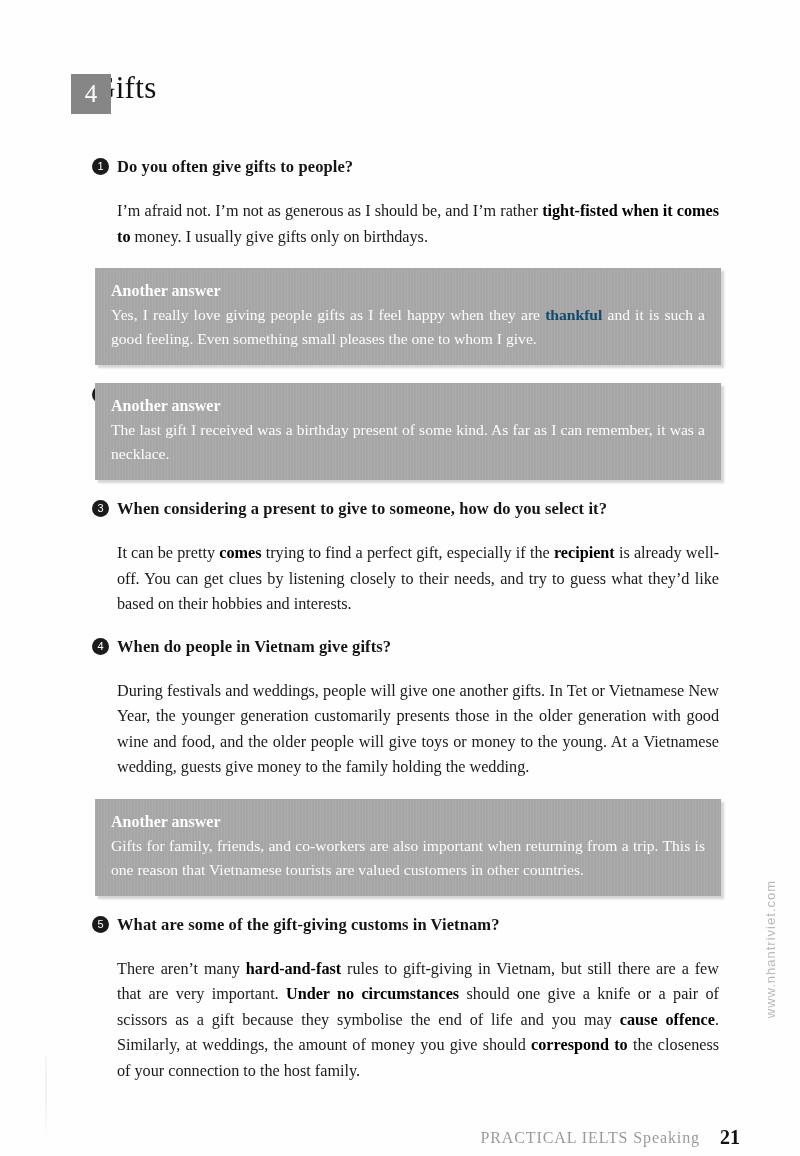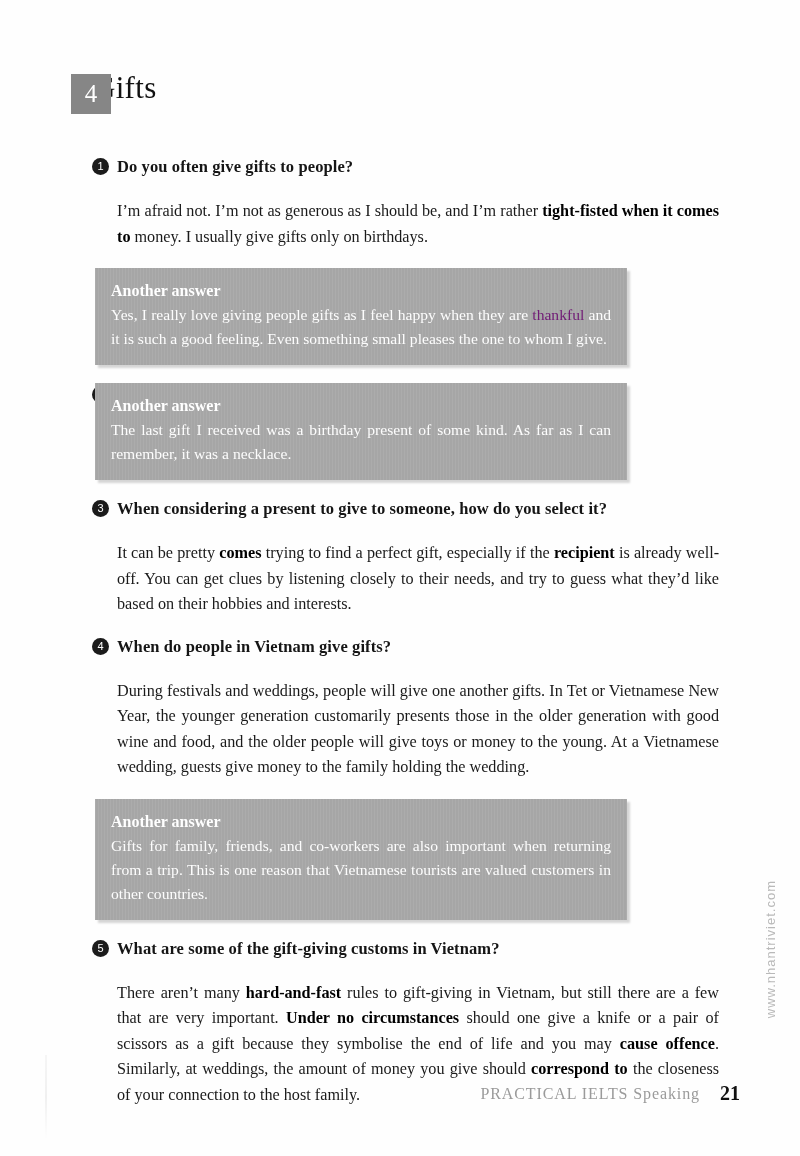--- a/index.html
+++ b/index.html
@@ -103,21 +103,21 @@
     text-align: justify;
     color: #1a1a1a;
   }
   .answer b { font-weight: bold; color: #000; }
 
   
   .another-box {
     position: relative;
     margin-top: 18px;
     margin-left: 2px;
-    width: 532px;
+    width: 626px;
     background: #a9a9a9;
     box-shadow: 3px 3px 2px rgba(0,0,0,0.16);
     padding: 12px 16px 14px 16px;
     box-sizing: border-box;
     color: #ffffff;
   }
   .another-box::after {
     
     content: "";
     position: absolute;
@@ -136,42 +136,42 @@
     z-index: 1;
   }
   .another-text {
     font-size: 15.6px;
     line-height: 24px;
     color: #fdfdfd;
     text-align: justify;
     position: relative;
     z-index: 1;
   }
-  .another-text b { font-weight: normal; color: #701a75; }
+  .another-text b { font-weight: bold; color: #0c4a6e; }
 
   
   .watermark {
     position: absolute;
     right: 22px;
     top: 880px;
     font-family: "Liberation Sans", sans-serif;
     font-size: 13px;
     letter-spacing: 1px;
     color: #b9b9b9;
     writing-mode: vertical-rl;
     transform: rotate(180deg);
     white-space: nowrap;
   }
 
   
   .footer {
     position: absolute;
     left: 93px;
     right: 60px;
-    top: 1082px;
+    top: 1126px;
     text-align: right;
     white-space: nowrap;
   }
   .footer-brand {
     font-family: "Liberation Serif", serif;
     font-size: 16px;
     color: #9a9a9a;
     letter-spacing: 0.9px;
   }
   .footer-page {

